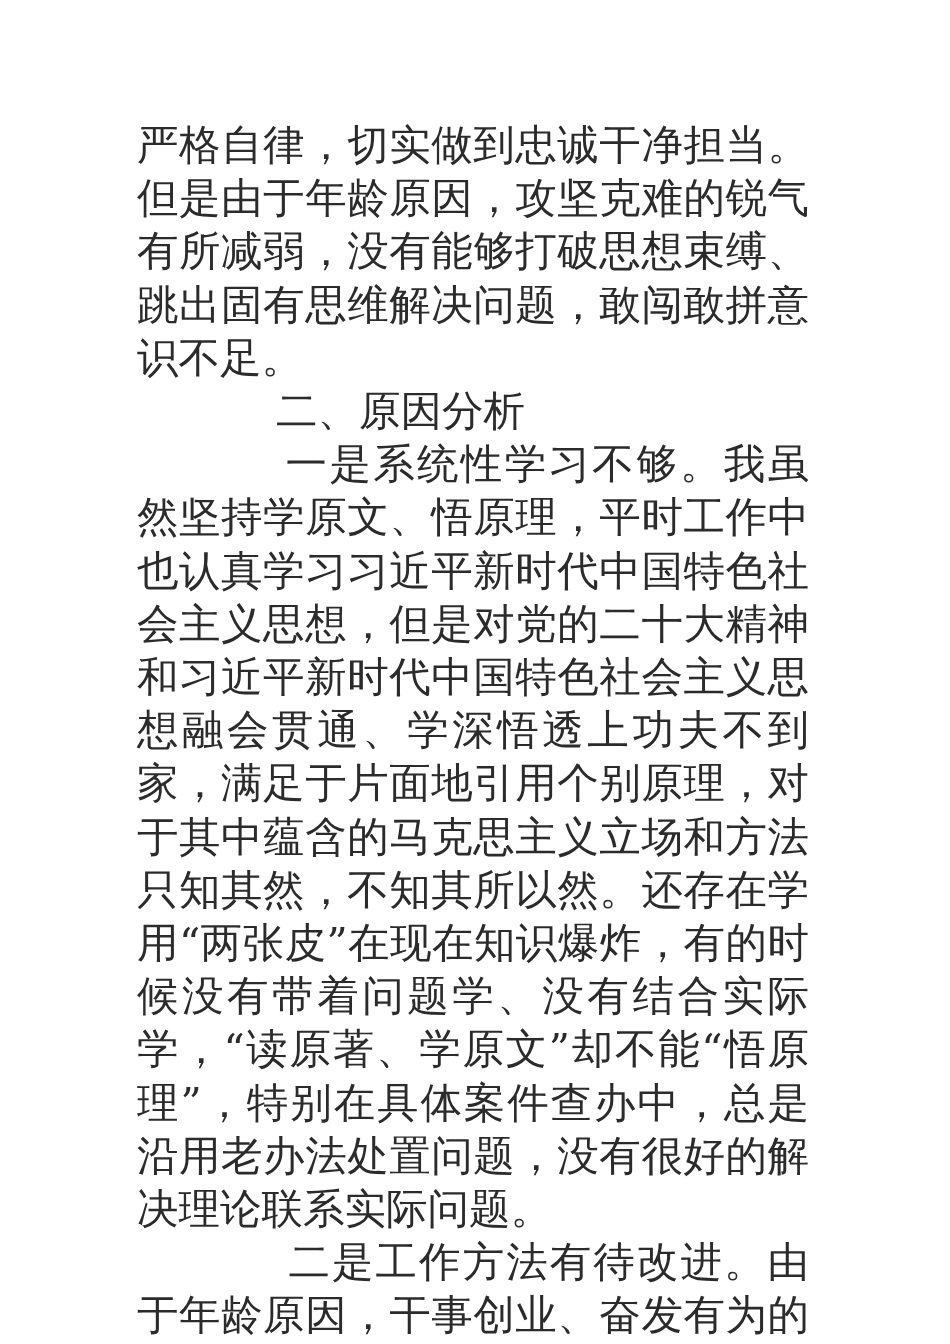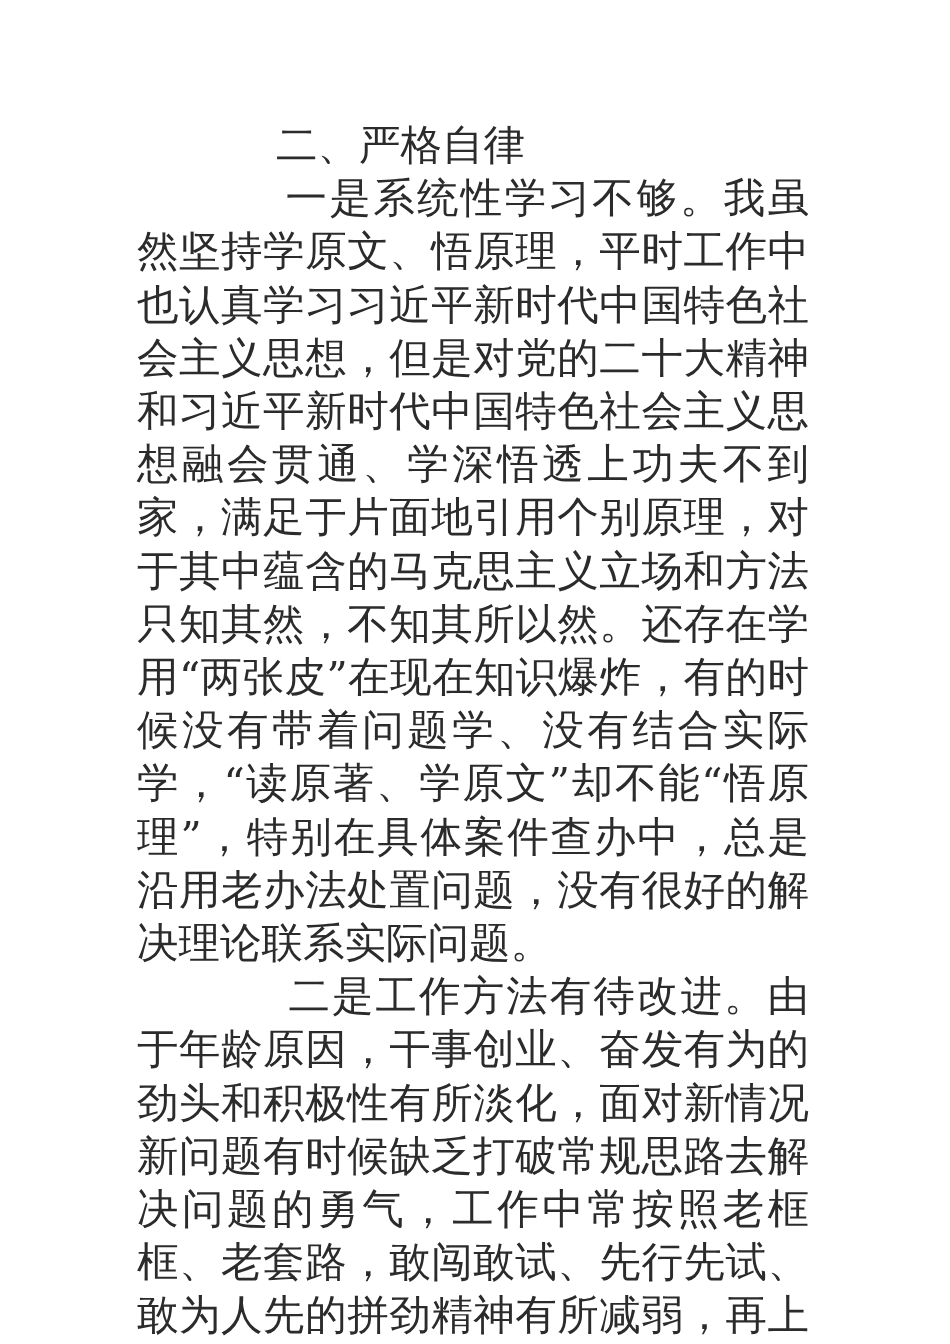--- a/index.html
+++ b/index.html
@@ -43,21 +43,22 @@
   
   .para.point-1 { text-indent: 3.58em; }
   .para.point-2 { text-indent: 3.65em; }
 </style>
 </head>
 <body>
 
 <div class="page">
   <div class="doc-body">
 
+    <p class="para cont">严格自律，切实做到忠诚干净担当。但是由于年龄原因，攻坚克难的锐气有所减弱，没有能够打破思想束缚、跳出固有思维解决问题，敢闯敢拼意识不足。</p>
 
-    <p class="para heading">二、严格自律</p>
+    <p class="para heading">二、原因分析</p>
 
     <p class="para point-1">一是系统性学习不够。我虽然坚持学原文、悟原理，平时工作中也认真学习习近平新时代中国特色社会主义思想，但是对党的二十大精神和习近平新时代中国特色社会主义思想融会贯通、学深悟透上功夫不到家，满足于片面地引用个别原理，对于其中蕴含的马克思主义立场和方法只知其然，不知其所以然。还存在学用“两张皮”在现在知识爆炸，有的时候没有带着问题学、没有结合实际学，“读原著、学原文”却不能“悟原理”，特别在具体案件查办中，总是沿用老办法处置问题，没有很好的解决理论联系实际问题。</p>
 
     <p class="para point-2">二是工作方法有待改进。由于年龄原因，干事创业、奋发有为的劲头和积极性有所淡化，面对新情况新问题有时候缺乏打破常规思路去解决问题的勇气，工作中常按照老框框、老套路，敢闯敢试、先行先试、敢为人先的拼劲精神有所减弱，再上新台阶的精气神不足，工作创造性不够，没有很好地进行调查研究，对于如何破解难题拿出的实招、硬招还不多。在现在知识爆炸、信息爆炸的时代，需要掌握的知识，认识事情的角度，处理问题的方</p>
 
   </div>
 </div>
 
 </body></html>

